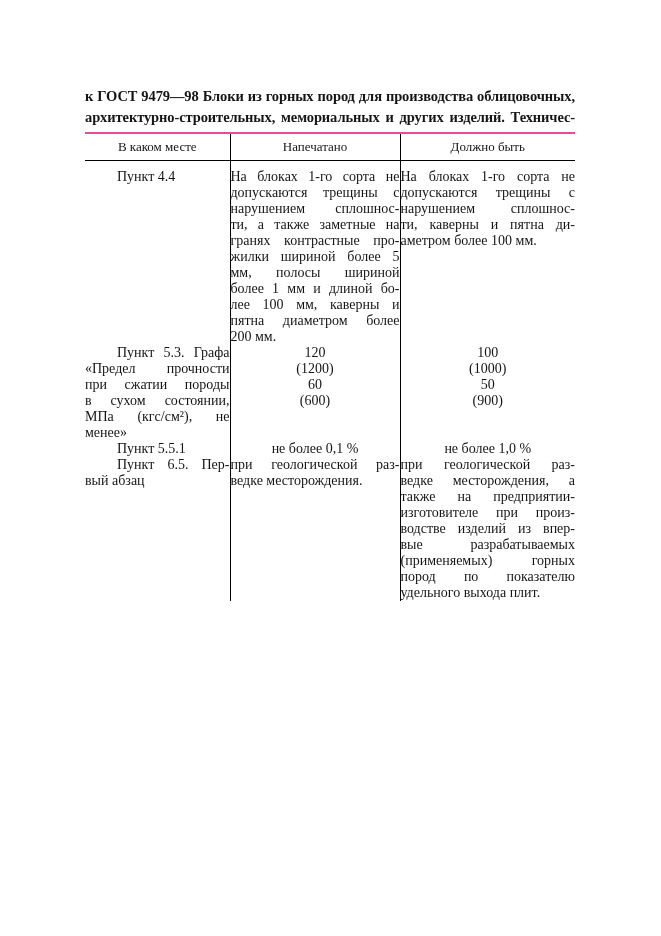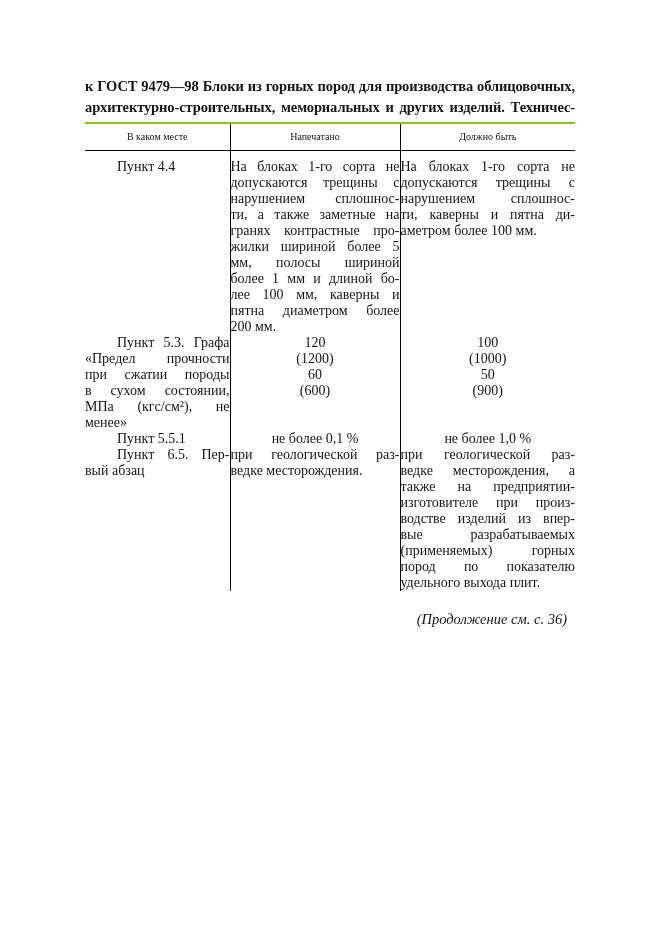--- a/index.html
+++ b/index.html
@@ -12,21 +12,21 @@
     width: 661px;
     height: 936px;
     background: #ffffff;
     color: #151515;
     font-family: "Liberation Serif", "DejaVu Serif", serif;
     overflow: hidden;
   }
   .content {
     position: absolute;
     left: 85px;
-    top: 76px;
+    top: 86px;
     width: 490px;
   }
 
   
   .line {
     white-space: nowrap;
   }
   .lines-justify .line {
     text-align: justify;
     text-align-last: justify;
@@ -50,24 +50,24 @@
     margin-bottom: 4px;
   }
 
   
   table.errata {
     border-collapse: collapse;
     table-layout: fixed;
     width: 490px;
   }
   table.errata th {
-    border-top: 2px solid #84cc16;
+    border-top: 2px solid #ec4899;
     border-bottom: 1.5px solid #000;
     font-weight: normal;
-    font-size: 10px;
+    font-size: 13px;
     line-height: 15px;
     text-align: center;
     padding: 5px 2px 6px 2px;
   }
   table.errata th:nth-child(n+2),
   table.errata td:nth-child(n+2) {
     border-left: 1.5px solid #000;
   }
   table.errata td {
     vertical-align: top;
@@ -215,16 +215,15 @@
                 <div class="line">вые разрабатываемых</div>
                 <div class="line">(применяемых) горных</div>
                 <div class="line">пород по показателю</div>
                 <div class="line line-last">удельного выхода плит.</div>
               </div>
           </td>
         </tr>
       </tbody>
     </table>
 
-    <div class="footer-note">(Продолжение см. с. 36)</div>
 
   </div>
 </div>
 
 </body></html>

